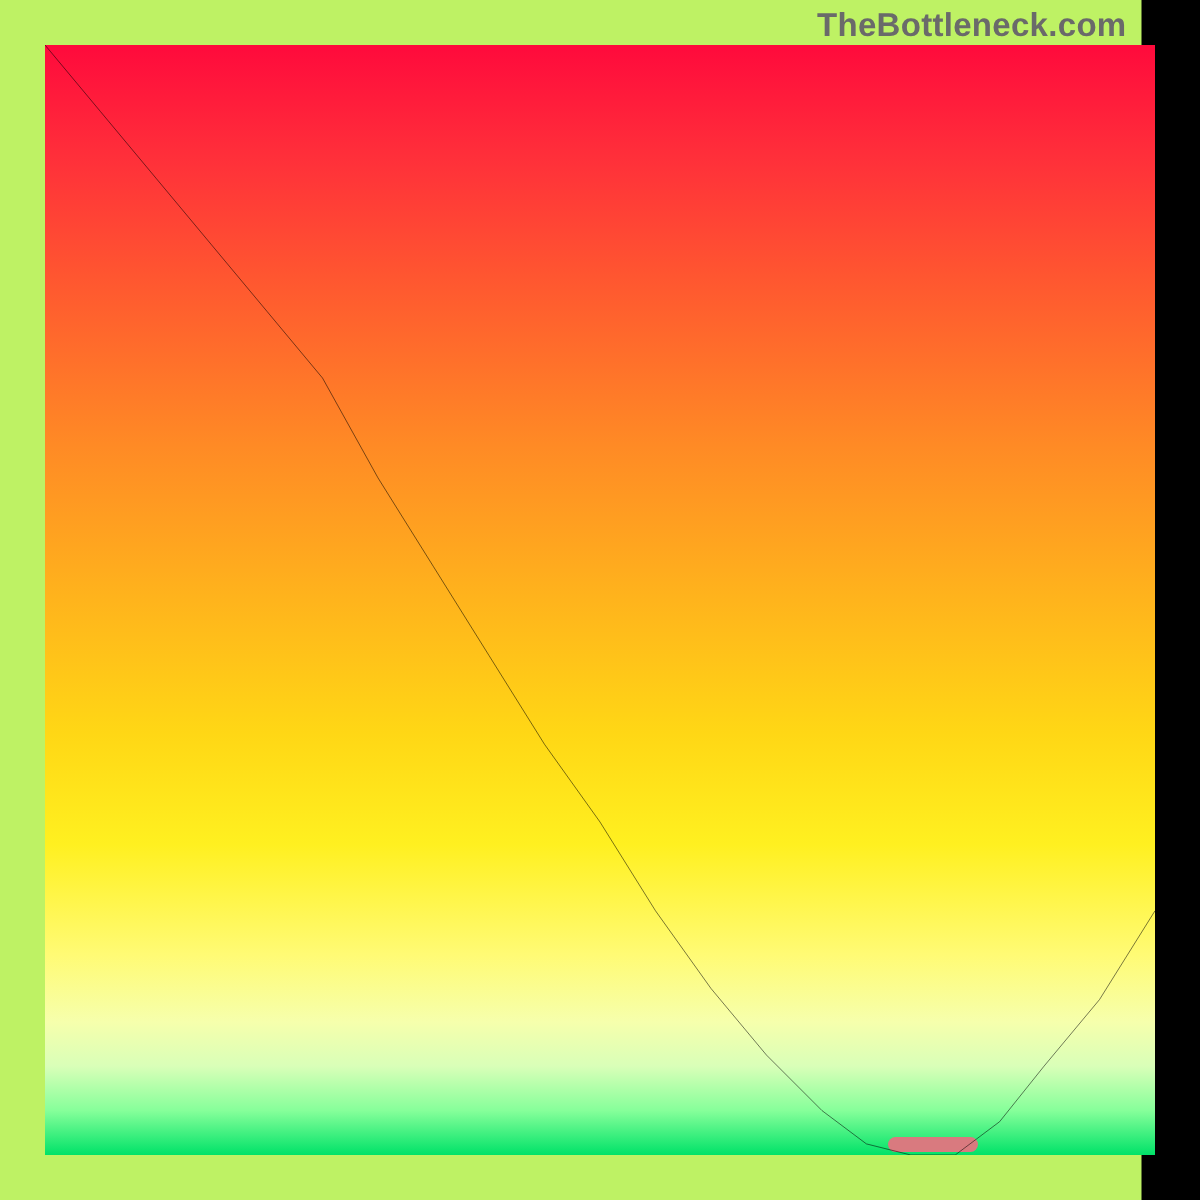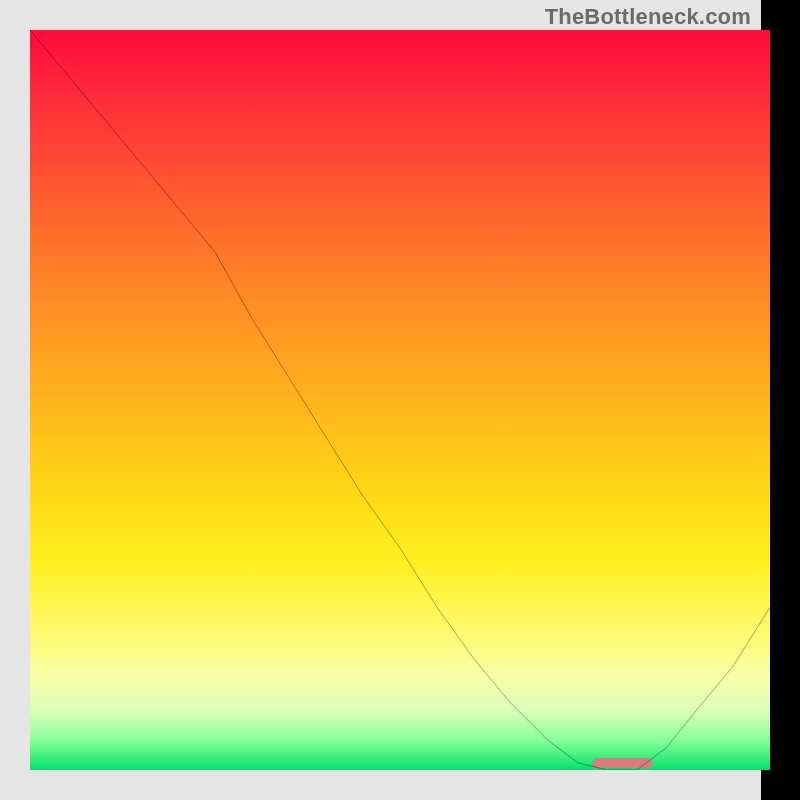--- a/index.html
+++ b/index.html
@@ -8,21 +8,21 @@
     width: 800px;
     height: 800px;
     background: #000;
     font-family: Arial, Helvetica, sans-serif;
     overflow: hidden;
   }
   .frame {
     position: relative;
     width: 761px;
     height: 800px;
-    background: #e5e5e5;
+    background: #bef264;
     text-align: right;
   }
   .watermark {
     position: absolute;
     top: 4px;
     right: 10px;
     color: #6a6a6a;
     font-size: 22px;
     font-weight: 600;
     letter-spacing: 0.2px;

